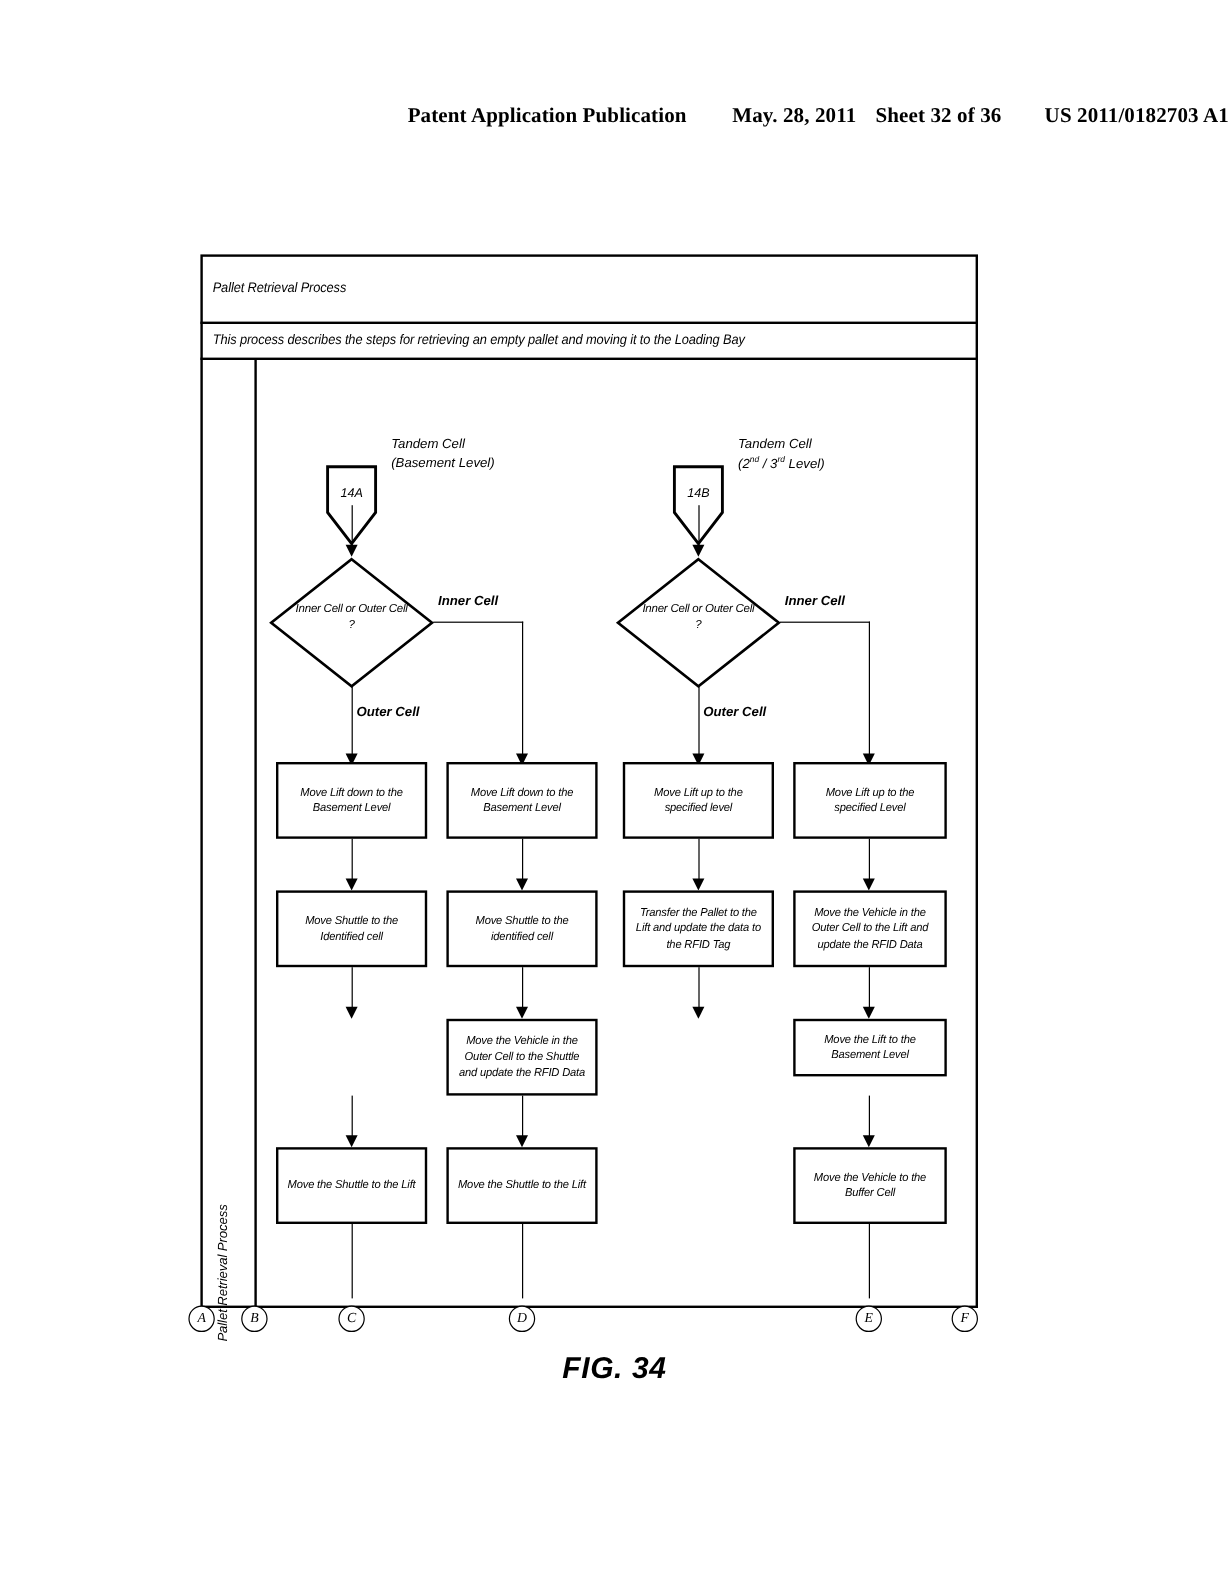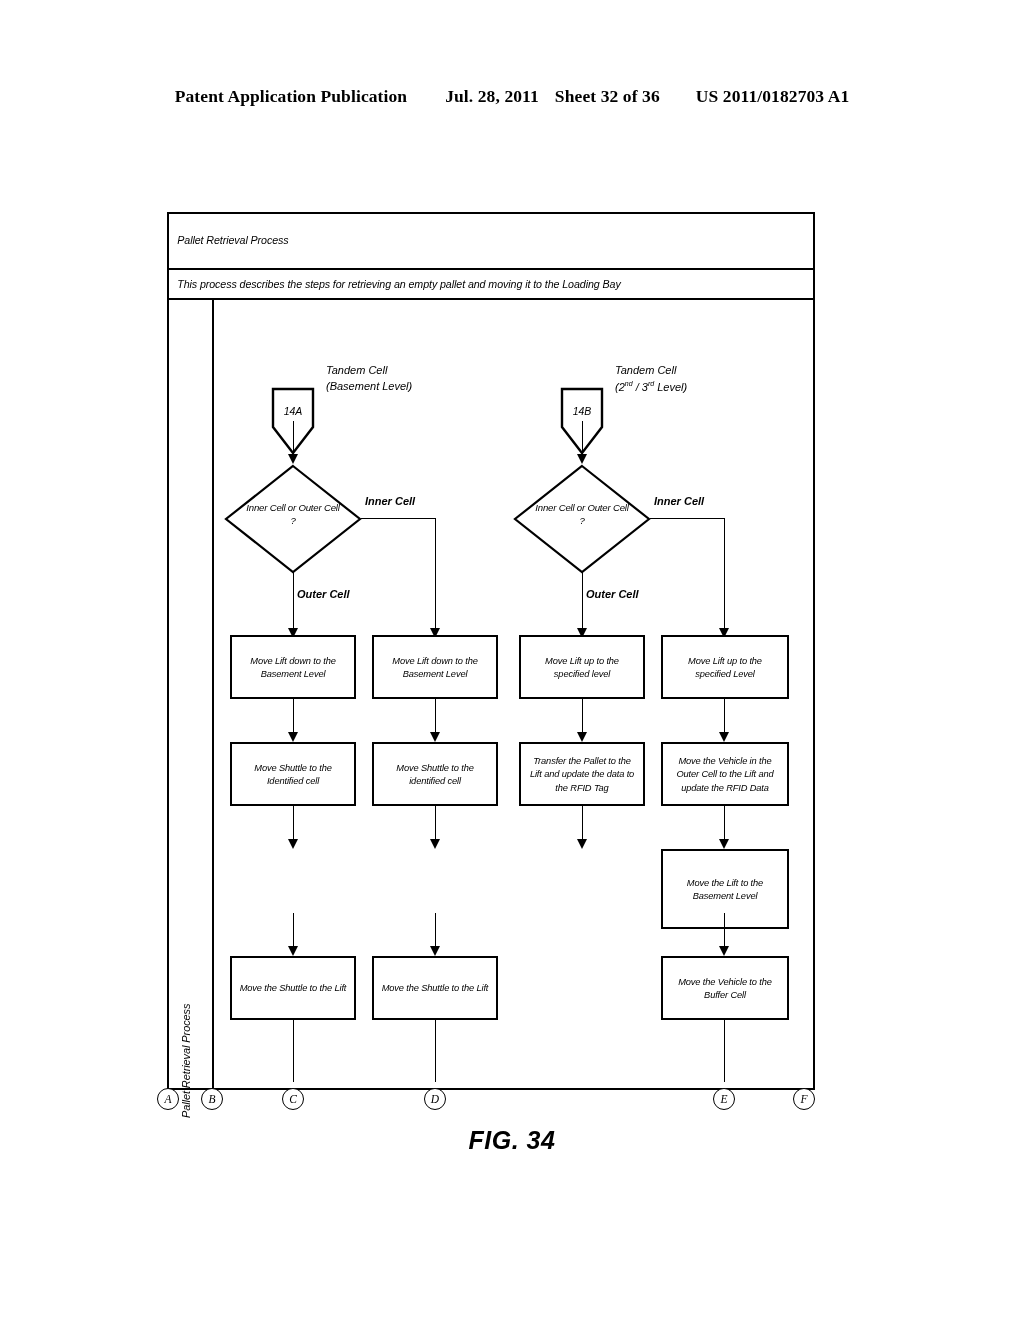--- a/index.html
+++ b/index.html
@@ -16,21 +16,21 @@
     overflow: hidden;
   }
 
   
   #patent-header {
     position: absolute;
     left: 0;
     top: 86px;
     width: 1024px;
     display: flex;
-    justify-content: center;
+    justify-content: flex-end;
     align-items: baseline;
     font-family: "Liberation Serif", serif;
     font-weight: bold;
     font-size: 17.5px;
     letter-spacing: 0.1px;
     white-space: nowrap;
   }
   #patent-header .h-pub { }
   #patent-header .h-date { margin-left: 38px; }
   #patent-header .h-sheet { margin-left: 16px; }
@@ -245,21 +245,21 @@
     font-style: italic;
     font-size: 25px;
     letter-spacing: 0.5px;
   }
 </style>
 </head>
 <body>
 
 <div id="patent-header">
   <span class="h-pub">Patent Application Publication</span>
-  <span class="h-date">Jul. 28, 2011</span>
+  <span class="h-date">May. 28, 2011</span>
   <span class="h-sheet">Sheet 32 of 36</span>
   <span class="h-num">US 2011/0182703 A1</span>
 </div>
 
 <div id="figure">
 
   <div class="frame-outer"></div>
 
   <div class="title-row">
     <span class="txt">Pallet Retrieval Process</span>
@@ -363,20 +363,23 @@
   </div>
   <div class="vline" style="left:268px; top:487px; height:37px;"></div>
   <div class="arrowhead" style="left:263px; top:520px;"></div>
 
   <div class="shape pbox" style="left:205px; top:530px; width:126px; height:64px;">
     <span class="ptext">Move Shuttle to the identified cell</span>
   </div>
   <div class="vline" style="left:268px; top:594px; height:37px;"></div>
   <div class="arrowhead" style="left:263px; top:627px;"></div>
 
+  <div class="shape pbox" style="left:205px; top:637px; width:126px; height:64px;">
+    <span class="ptext">Move the Vehicle in the Outer Cell to the Shuttle and update the RFID Data</span>
+  </div>
   <div class="vline" style="left:268px; top:701px; height:37px;"></div>
   <div class="arrowhead" style="left:263px; top:734px;"></div>
 
   <div class="shape pbox" style="left:205px; top:744px; width:126px; height:64px;">
     <span class="ptext">Move the Shuttle to the Lift</span>
   </div>
   <div class="vline" style="left:268px; top:808px; height:62px;"></div>
 
   <div class="shape pbox" style="left:352px; top:423px; width:126px; height:64px;">
     <span class="ptext">Move Lift up to the specified level</span>
@@ -396,21 +399,21 @@
   </div>
   <div class="vline" style="left:557px; top:487px; height:37px;"></div>
   <div class="arrowhead" style="left:552px; top:520px;"></div>
 
   <div class="shape pbox" style="left:494px; top:530px; width:128px; height:64px;">
     <span class="ptext">Move the Vehicle in the Outer Cell to the Lift and update the RFID Data</span>
   </div>
   <div class="vline" style="left:557px; top:594px; height:37px;"></div>
   <div class="arrowhead" style="left:552px; top:627px;"></div>
 
-  <div class="shape pbox" style="left:494px; top:637px; width:128px; height:80px;">
+  <div class="shape pbox" style="left:494px; top:637px; width:128px; height:48px;">
     <span class="ptext">Move the Lift to the Basement Level</span>
   </div>
   <div class="vline" style="left:557px; top:701px; height:37px;"></div>
   <div class="arrowhead" style="left:552px; top:734px;"></div>
 
   <div class="shape pbox" style="left:494px; top:744px; width:128px; height:64px;">
     <span class="ptext">Move the Vehicle to the Buffer Cell</span>
   </div>
   <div class="vline" style="left:557px; top:808px; height:62px;"></div>
 

